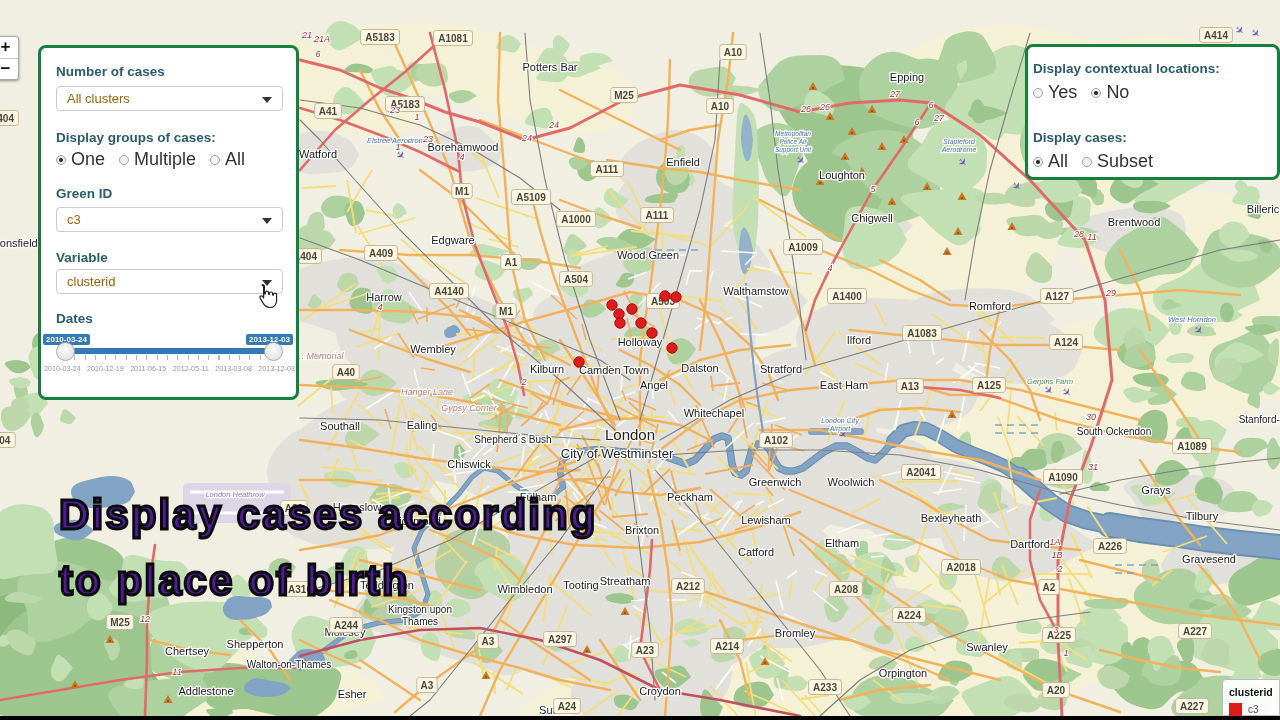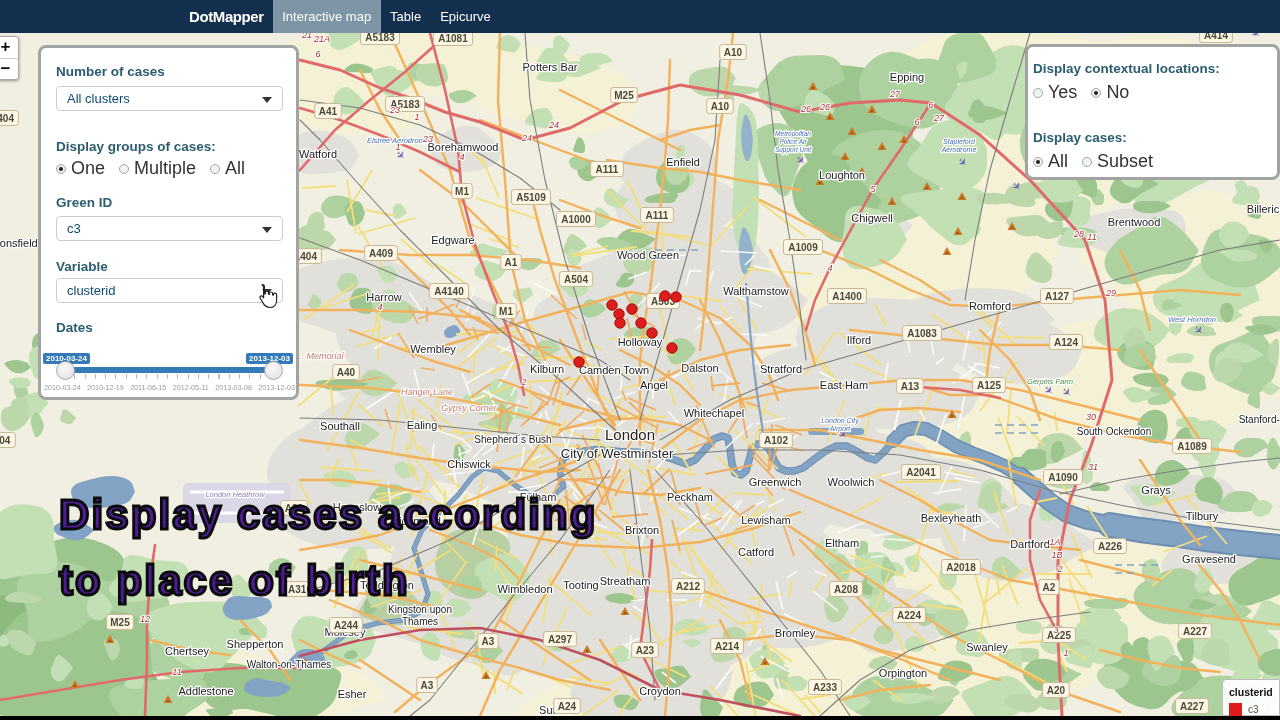--- a/index.html
+++ b/index.html
@@ -7,33 +7,33 @@
 
 #nav{position:absolute;left:0;top:0;width:1280px;height:33px;background:#132f4e;z-index:30;display:flex;align-items:stretch}
 #brand{color:#fff;font-weight:bold;font-size:15px;letter-spacing:-0.4px;line-height:33px;padding-left:189px;padding-right:9px}
 .tab{color:#fff;font-size:13px;line-height:33px;padding:0 9.5px}
 .tab.active{background:#7d95a4}
 
 #zoomctl{position:absolute;left:-8px;top:36px;width:27px;background:#fff;border:1px solid #aaa;border-radius:3px;z-index:10;box-shadow:0 1px 3px rgba(0,0,0,.4)}
 #zoomctl div{width:25px;height:21px;text-align:center;font-weight:bold;font-size:17px;line-height:20px;color:#111}
 #zoomctl div+div{border-top:1px solid #ccc}
 
-.panel{position:absolute;background:#fff;border:3px solid #a3a3a3;border-radius:8px;z-index:20}
+.panel{position:absolute;background:#fff;border:3px solid #15803d;border-radius:8px;z-index:20}
 #lpanel{left:38px;top:45px;width:261px;height:355px;padding:16px 13px 16px 15px}
 #rpanel{left:1025px;top:44px;width:255px;height:136px;padding:14px 5px}
 .lbl{color:#2a5d70;font-weight:bold;font-size:13.5px}
-.sel{height:25px;border:1px solid #ccc;border-radius:4px;background:#fff;display:flex;align-items:center;padding:0 10px;color:#0c4a6e;font-size:13px;position:relative}
+.sel{height:25px;border:1px solid #ccc;border-radius:4px;background:#fff;display:flex;align-items:center;padding:0 10px;color:#a16207;font-size:13px;position:relative}
 .sel:after{content:"";position:absolute;right:10px;top:10px;border-left:5px solid transparent;border-right:5px solid transparent;border-top:6px solid #333}
 .radios{font-size:18px;color:#333;display:flex;align-items:center}
 .rad{width:10px;height:10px;border-radius:50%;border:1px solid #9aa;background:#f2f2f2;display:inline-block;margin-right:5px;position:relative;flex:none}
 .rad.on{background:#eee}
 .rad.on:after{content:"";position:absolute;left:2px;top:2px;width:4px;height:4px;border-radius:50%;background:#222}
 .rsp{margin-right:14px}
 
-#dates{position:relative;height:56px;margin-top:12px}
+#dates{position:relative;height:56px;margin-top:2px}
 .badge{position:absolute;background:#337ab7;color:#fff;font-size:8px;font-weight:bold;padding:1px 3px;border-radius:2px}
 .track{position:absolute;left:2px;right:2px;top:20px;height:6px;background:#337ab7;border-radius:3px}
 .handle{position:absolute;top:14px;width:19px;height:19px;border-radius:50%;background:#eee;border:1px solid #aaa;background:radial-gradient(circle at 40% 35%,#fafafa,#ddd)}
 .ticks{position:absolute;left:-12px;right:-12px;top:36px;font-size:7.2px;color:#999;display:flex;justify-content:space-between;white-space:nowrap}
 
 #legend{position:absolute;left:1222px;top:679px;width:58px;height:37px;background:rgba(255,255,255,.92);border:1px solid #bbb;border-radius:4px 0 0 0;z-index:15;padding:2px 0 0 6px}
 #legend b{font-size:10.5px;color:#111}
 #legend .sw{width:13px;height:13px;background:#dd1c1c;display:inline-block;vertical-align:middle}
 #legend .c3{font-size:10px;color:#555;vertical-align:middle;margin-left:6px}
 
@@ -1394,34 +1394,28 @@
 <circle cx="619" cy="314" r="5.2" fill="#dd1c1c" stroke="#a50f0f" stroke-width="1"></circle>
 <circle cx="620" cy="323" r="5.2" fill="#dd1c1c" stroke="#a50f0f" stroke-width="1"></circle>
 <circle cx="632" cy="309" r="5.2" fill="#dd1c1c" stroke="#a50f0f" stroke-width="1"></circle>
 <circle cx="641" cy="323" r="5.2" fill="#dd1c1c" stroke="#a50f0f" stroke-width="1"></circle>
 <circle cx="652" cy="333" r="5.2" fill="#dd1c1c" stroke="#a50f0f" stroke-width="1"></circle>
 <circle cx="665" cy="296" r="5.2" fill="#dd1c1c" stroke="#a50f0f" stroke-width="1"></circle>
 <circle cx="676" cy="297" r="5.2" fill="#dd1c1c" stroke="#a50f0f" stroke-width="1"></circle>
 <circle cx="672" cy="348" r="5.2" fill="#dd1c1c" stroke="#a50f0f" stroke-width="1"></circle>
 <circle cx="579" cy="362" r="5.2" fill="#dd1c1c" stroke="#a50f0f" stroke-width="1"></circle>
 </svg>
-<div id="nav">
-      <span id="brand">DotMapper</span>
-      <span class="tab active">Interactive map</span>
-      <span class="tab">Table</span>
-      <span class="tab">Epicurve</span>
-    </div>
 <div id="zoomctl">
       <div>+</div>
       <div>−</div>
     </div>
 <div class="panel" id="lpanel">
   <div class="lbl">Number of cases</div>
   <div class="sel" style="margin-top:7px">All clusters</div>
-  <div class="lbl" style="margin-top:28px">Display groups of cases:</div>
+  <div class="lbl" style="margin-top:19px">Display groups of cases:</div>
   <div class="radios" style="margin-top:4px">
         <span class="rad on"></span>
         <span class="rsp">One</span>
         <span class="rad"></span>
         <span class="rsp">Multiple</span>
         <span class="rad"></span>
         <span>All</span>
       </div>
   <div class="lbl" style="margin-top:16px">Green ID</div>
   <div class="sel" style="margin-top:6px">c3</div>

